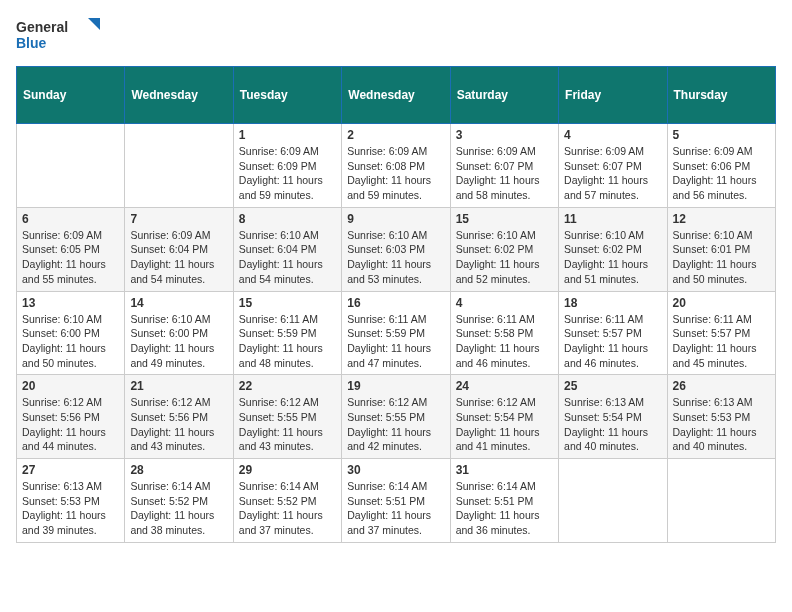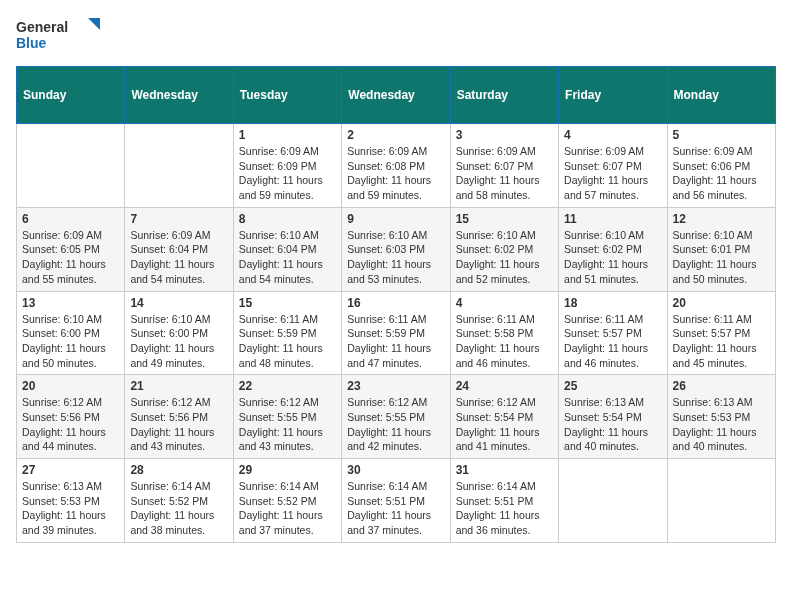--- a/index.html
+++ b/index.html
@@ -96,21 +96,21 @@
 
 <table class="calendar-table">
   <thead>
     <tr>
     <th>Sunday</th>
         <th>Wednesday</th>
         <th>Tuesday</th>
         <th>Wednesday</th>
         <th>Saturday</th>
         <th>Friday</th>
-        <th>Monday</th>
+        <th>Thursday</th>
       </tr>
   </thead>
   <tbody id="calendar-body">
   <tr>
         <td class="empty-cell"></td>
         <td class="empty-cell"></td>
         <td>
           <span class="day-num">1</span>
           <div class="day-info">Sunrise: 6:09 AM<br>Sunset: 6:09 PM<br>Daylight: 11 hours and 59 minutes.</div>
         </td>
@@ -198,21 +198,21 @@
         </td>
         <td>
           <span class="day-num">21</span>
           <div class="day-info">Sunrise: 6:12 AM<br>Sunset: 5:56 PM<br>Daylight: 11 hours and 43 minutes.</div>
         </td>
         <td>
           <span class="day-num">22</span>
           <div class="day-info">Sunrise: 6:12 AM<br>Sunset: 5:55 PM<br>Daylight: 11 hours and 43 minutes.</div>
         </td>
         <td>
-          <span class="day-num">23</span>
+          <span class="day-num">19</span>
           <div class="day-info">Sunrise: 6:12 AM<br>Sunset: 5:55 PM<br>Daylight: 11 hours and 42 minutes.</div>
         </td>
         <td>
           <span class="day-num">24</span>
           <div class="day-info">Sunrise: 6:12 AM<br>Sunset: 5:54 PM<br>Daylight: 11 hours and 41 minutes.</div>
         </td>
         <td>
           <span class="day-num">25</span>
           <div class="day-info">Sunrise: 6:13 AM<br>Sunset: 5:54 PM<br>Daylight: 11 hours and 40 minutes.</div>
         </td>

